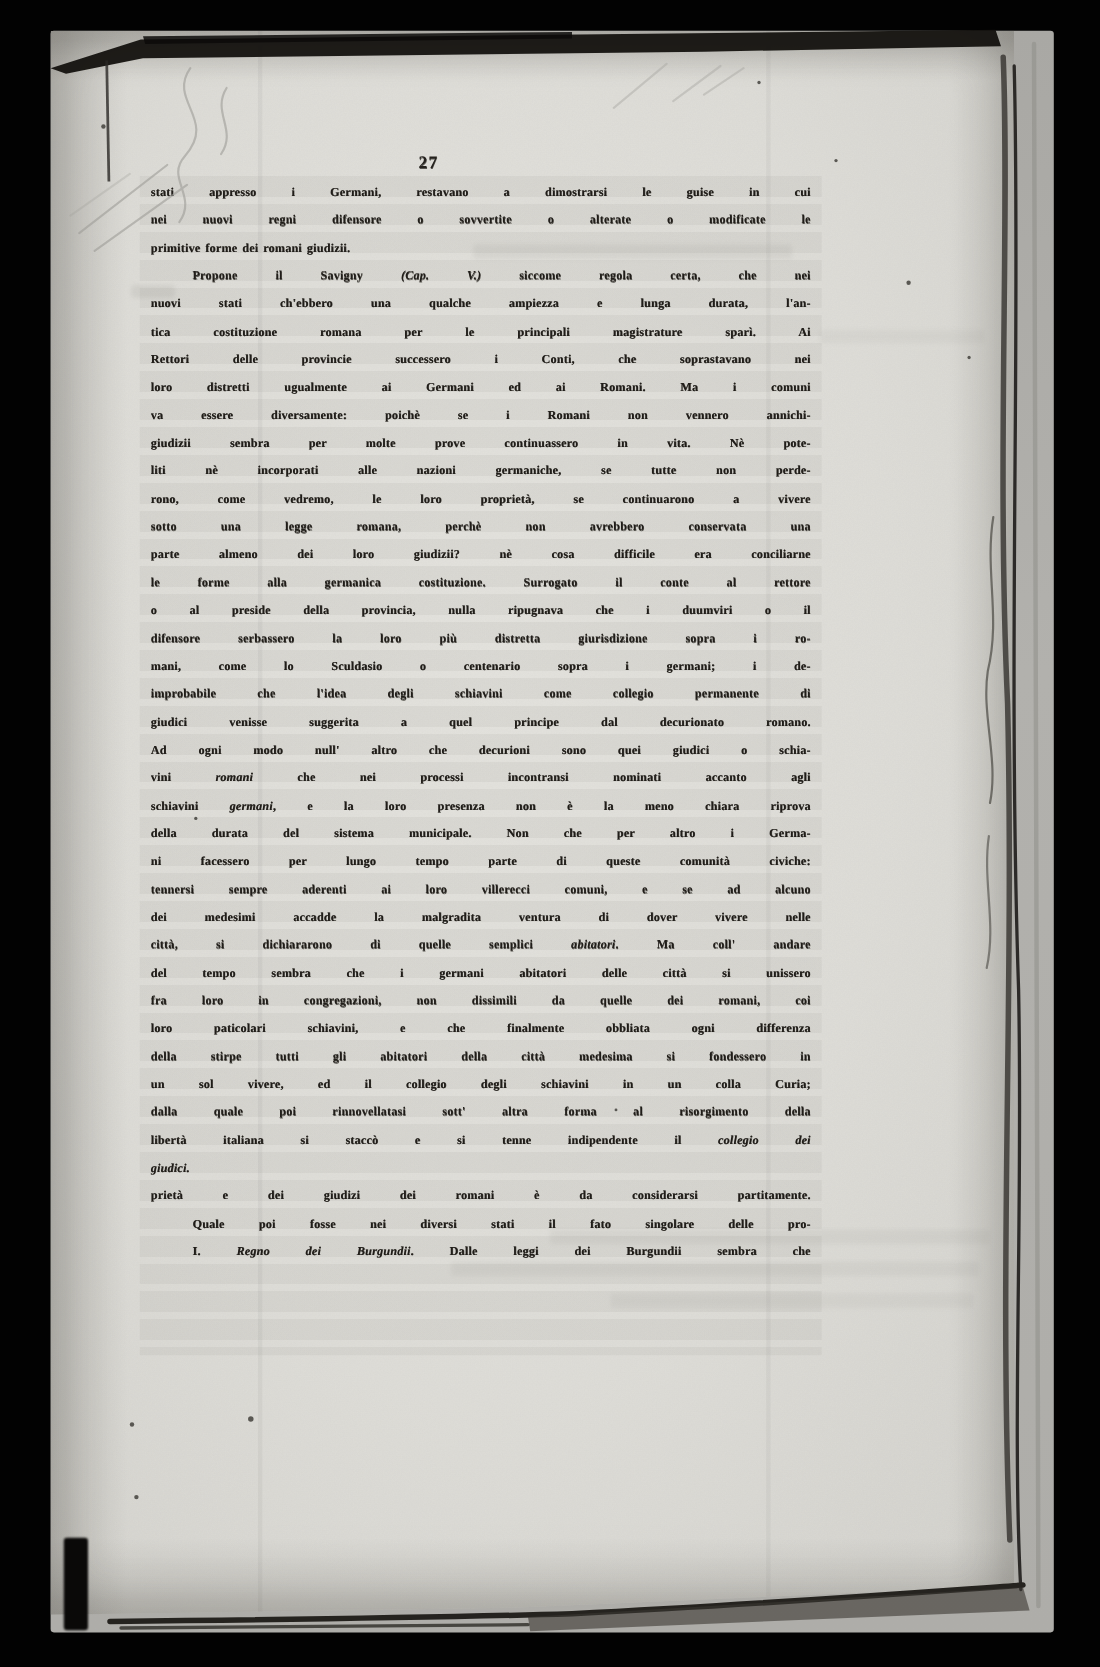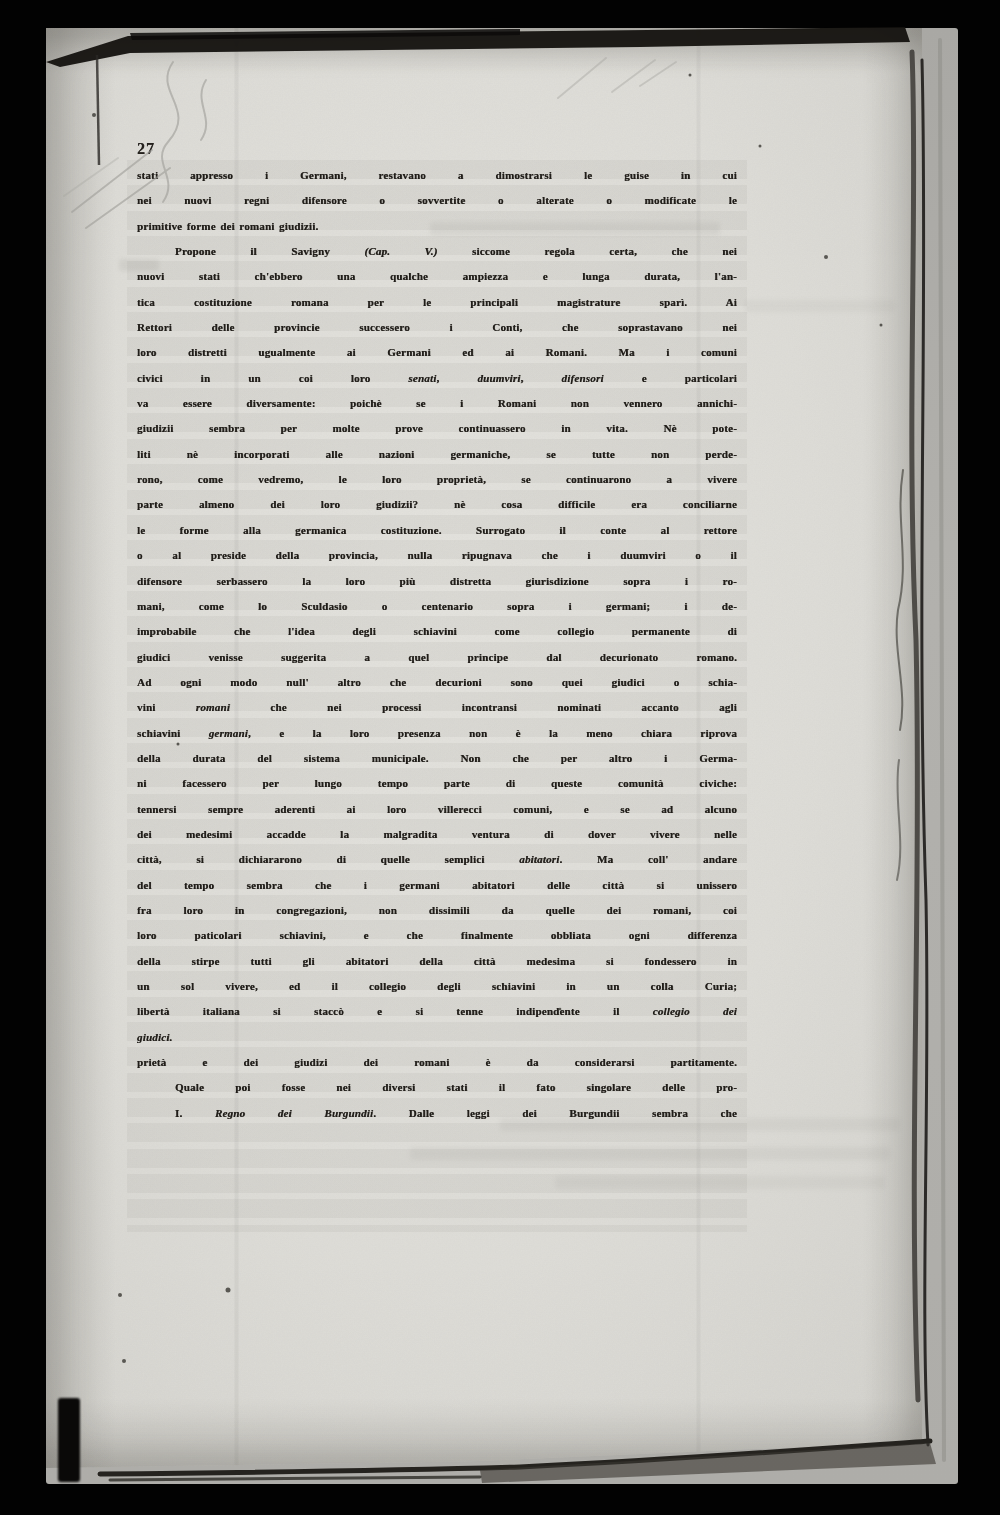--- a/index.html
+++ b/index.html
@@ -23,21 +23,21 @@
   .textcol .bands{position:absolute;left:-10px;top:-3px;width:620px;height:1072px;
          background:repeating-linear-gradient(180deg, rgba(108,106,99,.075) 0 19px, rgba(108,106,99,0) 19px 25.35px);
          pointer-events:none;z-index:0;}
   .line{position:relative;z-index:1;height:25.35px;overflow:hidden;font-size:11px;font-weight:700;
         letter-spacing:.2px;word-spacing:1.5px;line-height:25.35px;
         text-align:justify;text-align-last:justify;
         text-shadow:.35px .35px .45px rgba(32,29,24,.72);}
   .line.ind{text-indent:38px;}
   .line.flush{text-align-last:left;}
   .line em{}
-  .pagenum{position:absolute;left:137px;top:140px;width:505px;text-align:left;z-index:4;
+  .pagenum{position:absolute;left:137px;top:140px;width:505px;text-align:center;z-index:4;
         font-size:16px;font-weight:700;color:#24211d;letter-spacing:1px;
         text-shadow:.3px .3px .4px rgba(32,29,24,.7);}
   .ghost{position:absolute;background:#8f8e88;border-radius:3px;filter:blur(2px);z-index:3;pointer-events:none;}
   svg.overlay{position:absolute;left:0;top:0;z-index:5;pointer-events:none;}
   .corner-blob{position:absolute;left:58px;top:1398px;width:22px;height:84px;background:#0a0908;
         border-radius:3px;filter:blur(1px);z-index:6;}
 </style>
 </head>
 <body>
 
@@ -68,45 +68,46 @@
     <div class="bands"></div>
 
   <div class="line"><span>stati appresso i Germani, restavano a dimostrarsi le guise in cui</span></div>
       <div class="line"><span>nei nuovi regni difensore o sovvertite o alterate o modificate le</span></div>
       <div class="line flush"><span>primitive forme dei romani giudizii.</span></div>
       <div class="line ind"><span>Propone il Savigny </span><em>(Cap. V.)</em><span> siccome regola certa, che nei</span></div>
       <div class="line"><span>nuovi stati ch'ebbero una qualche ampiezza e lunga durata, l'an-</span></div>
       <div class="line"><span>tica costituzione romana per le principali magistrature sparì. Ai</span></div>
       <div class="line"><span>Rettori delle provincie successero i Conti, che soprastavano nei</span></div>
       <div class="line"><span>loro distretti ugualmente ai Germani ed ai Romani. Ma i comuni</span></div>
-      <div class="line"><span>civici in un coi loro </span><em>senati</em><span>, </span><em>duumviri</em><span>, </span><em>difensori</em><span> e particolari</span></div>
       <div class="line"><span>va essere diversamente: poichè se i Romani non vennero annichi-</span></div>
       <div class="line"><span>giudizii sembra per molte prove continuassero in vita. Nè pote-</span></div>
       <div class="line"><span>liti nè incorporati alle nazioni germaniche, se tutte non perde-</span></div>
       <div class="line"><span>rono, come vedremo, le loro proprietà, se continuarono a vivere</span></div>
+      <div class="line"><span>sotto una legge romana, perchè non avrebbero conservata una</span></div>
       <div class="line"><span>parte almeno dei loro giudizii? nè cosa difficile era conciliarne</span></div>
       <div class="line"><span>le forme alla germanica costituzione. Surrogato il conte al rettore</span></div>
       <div class="line"><span>o al preside della provincia, nulla ripugnava che i duumviri o il</span></div>
       <div class="line"><span>difensore serbassero la loro più distretta giurisdizione sopra i ro-</span></div>
       <div class="line"><span>mani, come lo Sculdasio o centenario sopra i germani; i de-</span></div>
       <div class="line"><span>improbabile che l'idea degli schiavini come collegio permanente di</span></div>
       <div class="line"><span>giudici venisse suggerita a quel principe dal decurionato romano.</span></div>
       <div class="line"><span>Ad ogni modo null' altro che decurioni sono quei giudici o schia-</span></div>
       <div class="line"><span>vini </span><em>romani</em><span> che nei processi incontransi nominati accanto agli</span></div>
       <div class="line"><span>schiavini </span><em>germani</em><span>, e la loro presenza non è la meno chiara riprova</span></div>
       <div class="line"><span>della durata del sistema municipale. Non che per altro i Germa-</span></div>
       <div class="line"><span>ni facessero per lungo tempo parte di queste comunità civiche:</span></div>
       <div class="line"><span>tennersi sempre aderenti ai loro villerecci comuni, e se ad alcuno</span></div>
       <div class="line"><span>dei medesimi accadde la malgradita ventura di dover vivere nelle</span></div>
       <div class="line"><span>città, si dichiararono di quelle semplici </span><em>abitatori</em><span>. Ma coll' andare</span></div>
       <div class="line"><span>del tempo sembra che i germani abitatori delle città si unissero</span></div>
       <div class="line"><span>fra loro in congregazioni, non dissimili da quelle dei romani, coi</span></div>
       <div class="line"><span>loro paticolari schiavini, e che finalmente obbliata ogni differenza</span></div>
       <div class="line"><span>della stirpe tutti gli abitatori della città medesima si fondessero in</span></div>
       <div class="line"><span>un sol vivere, ed il collegio degli schiavini in un colla Curia;</span></div>
+      <div class="line"><span>dalla quale poi rinnovellatasi sott' altra forma al risorgimento della</span></div>
       <div class="line"><span>libertà italiana si staccò e si tenne indipendente il </span><em>collegio dei</em></div>
       <div class="line flush"><em>giudici.</em></div>
       <div class="line"><span>prietà e dei giudizi dei romani è da considerarsi partitamente.</span></div>
       <div class="line ind"><span>Quale poi fosse nei diversi stati il fato singolare delle pro-</span></div>
       <div class="line ind"><span>I. </span><em>Regno dei Burgundii</em><span>. Dalle leggi dei Burgundii sembra che</span></div>
     </div>
 
   <svg class="overlay" width="1000" height="1515" xmlns="http://www.w3.org/2000/svg">
     <g fill="none" stroke="#9e9d98" stroke-width="2" opacity=".6" stroke-linecap="round">
       <path d="M 173 62 C 152 92 198 108 168 142 C 150 162 180 178 163 202"></path>

